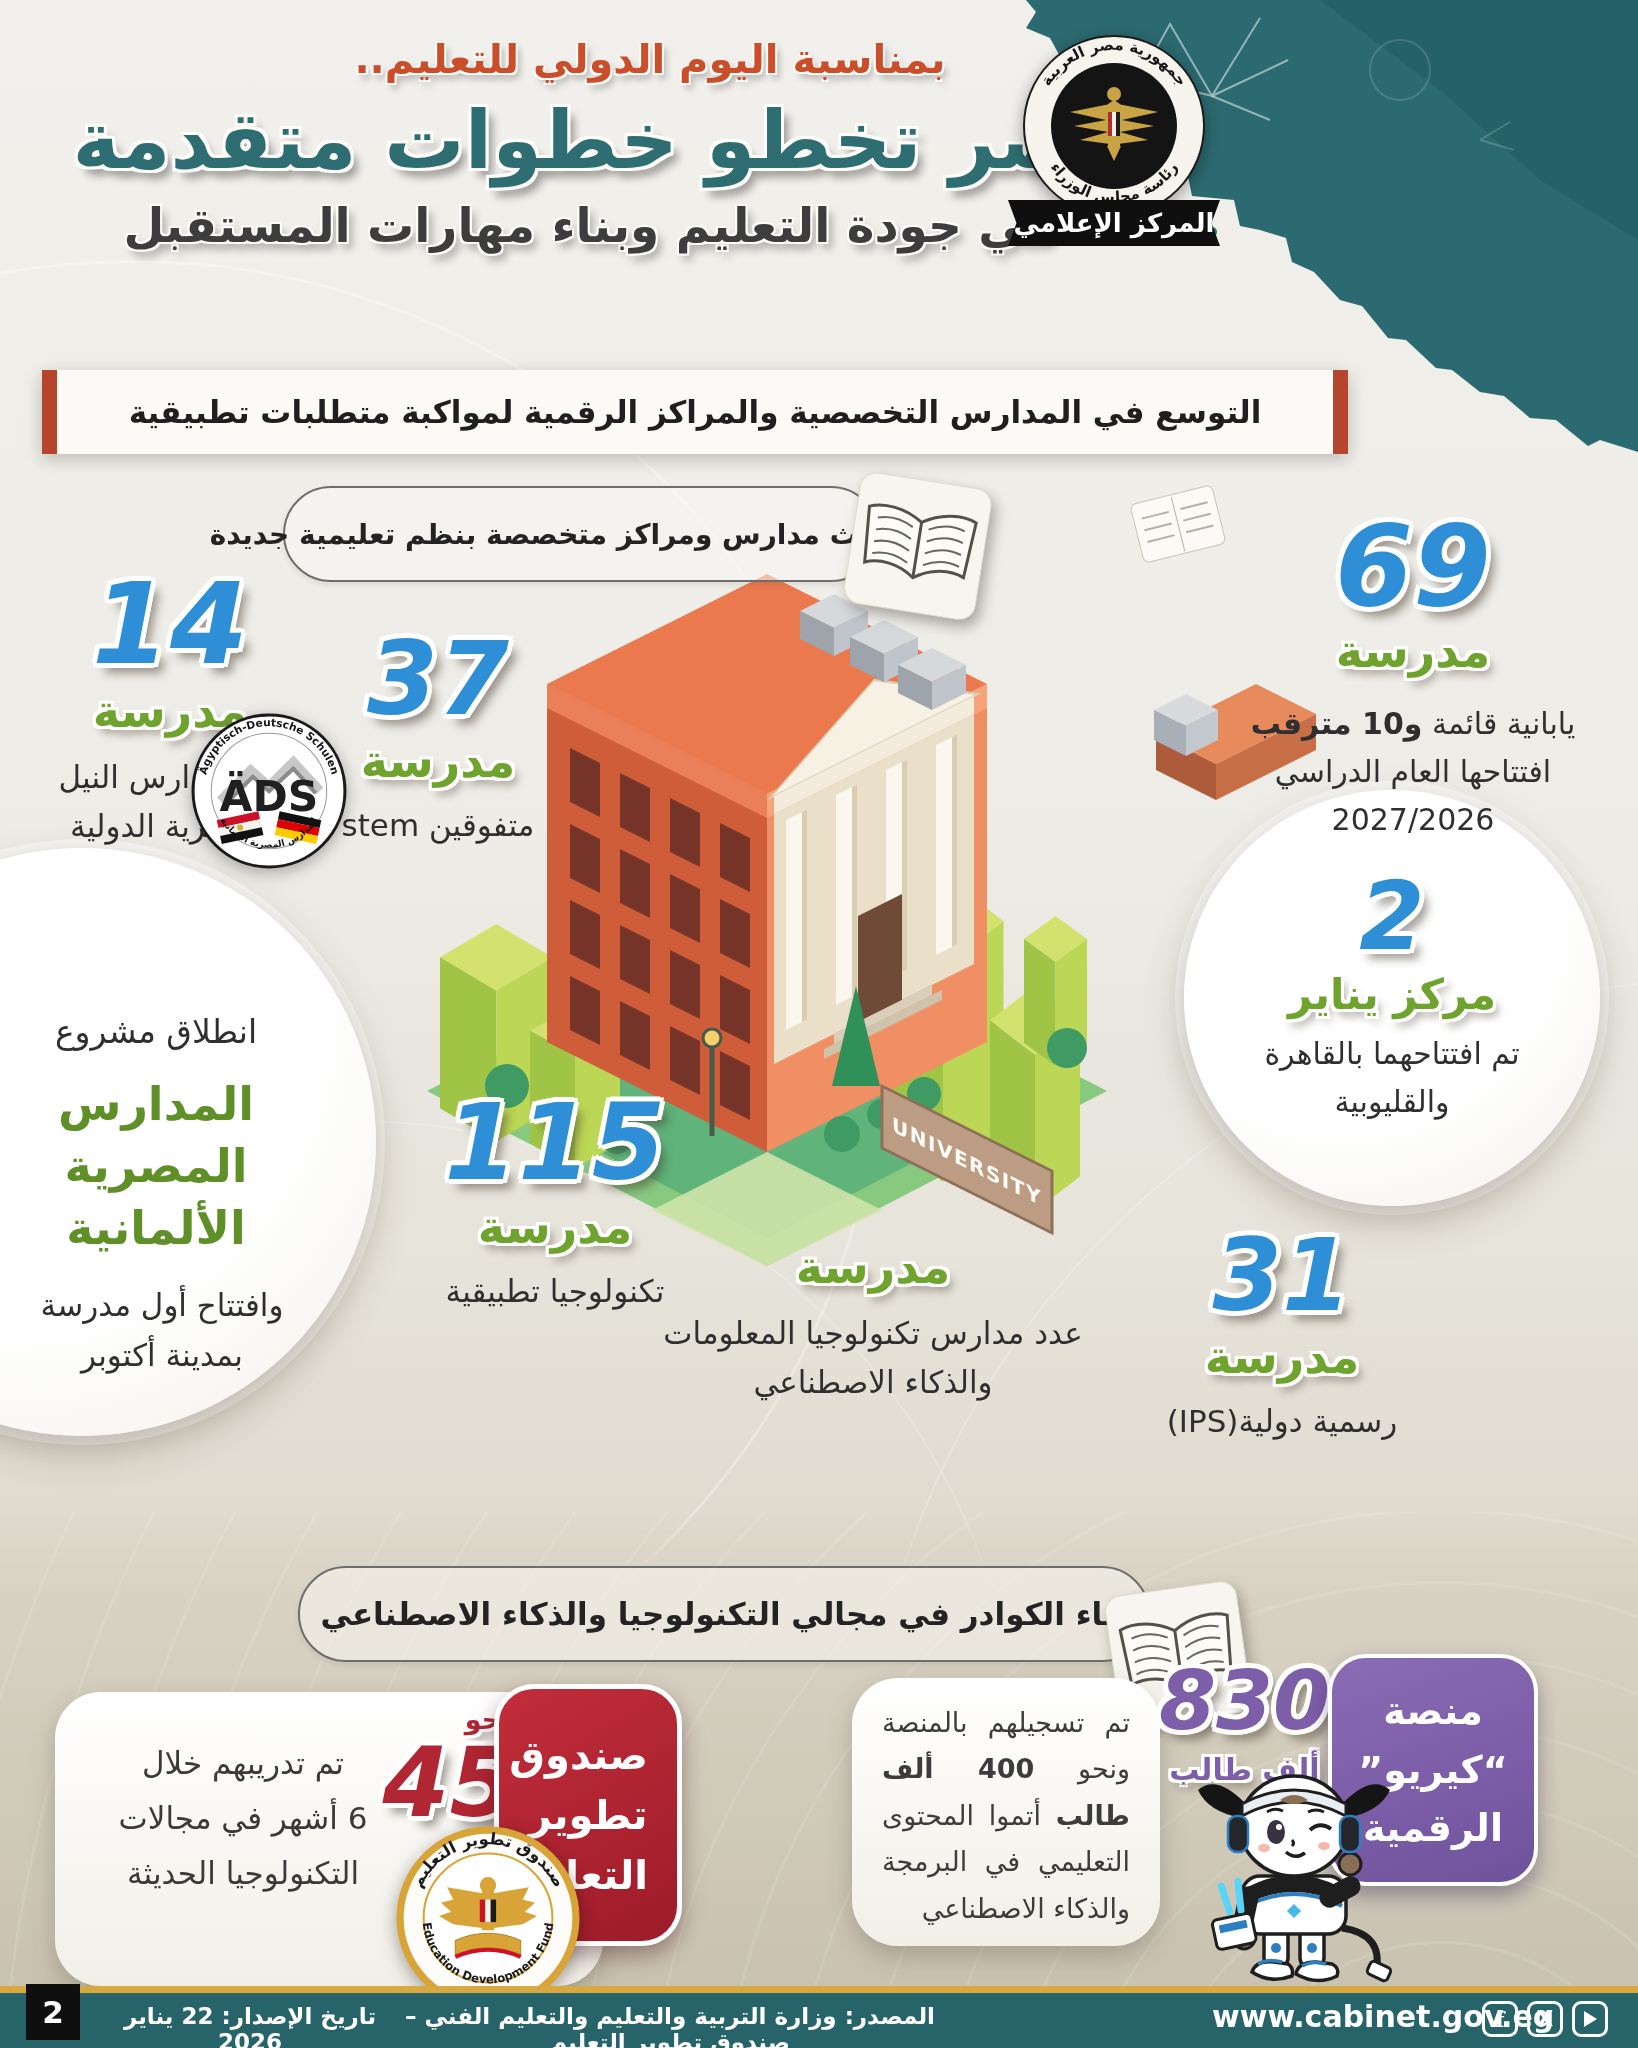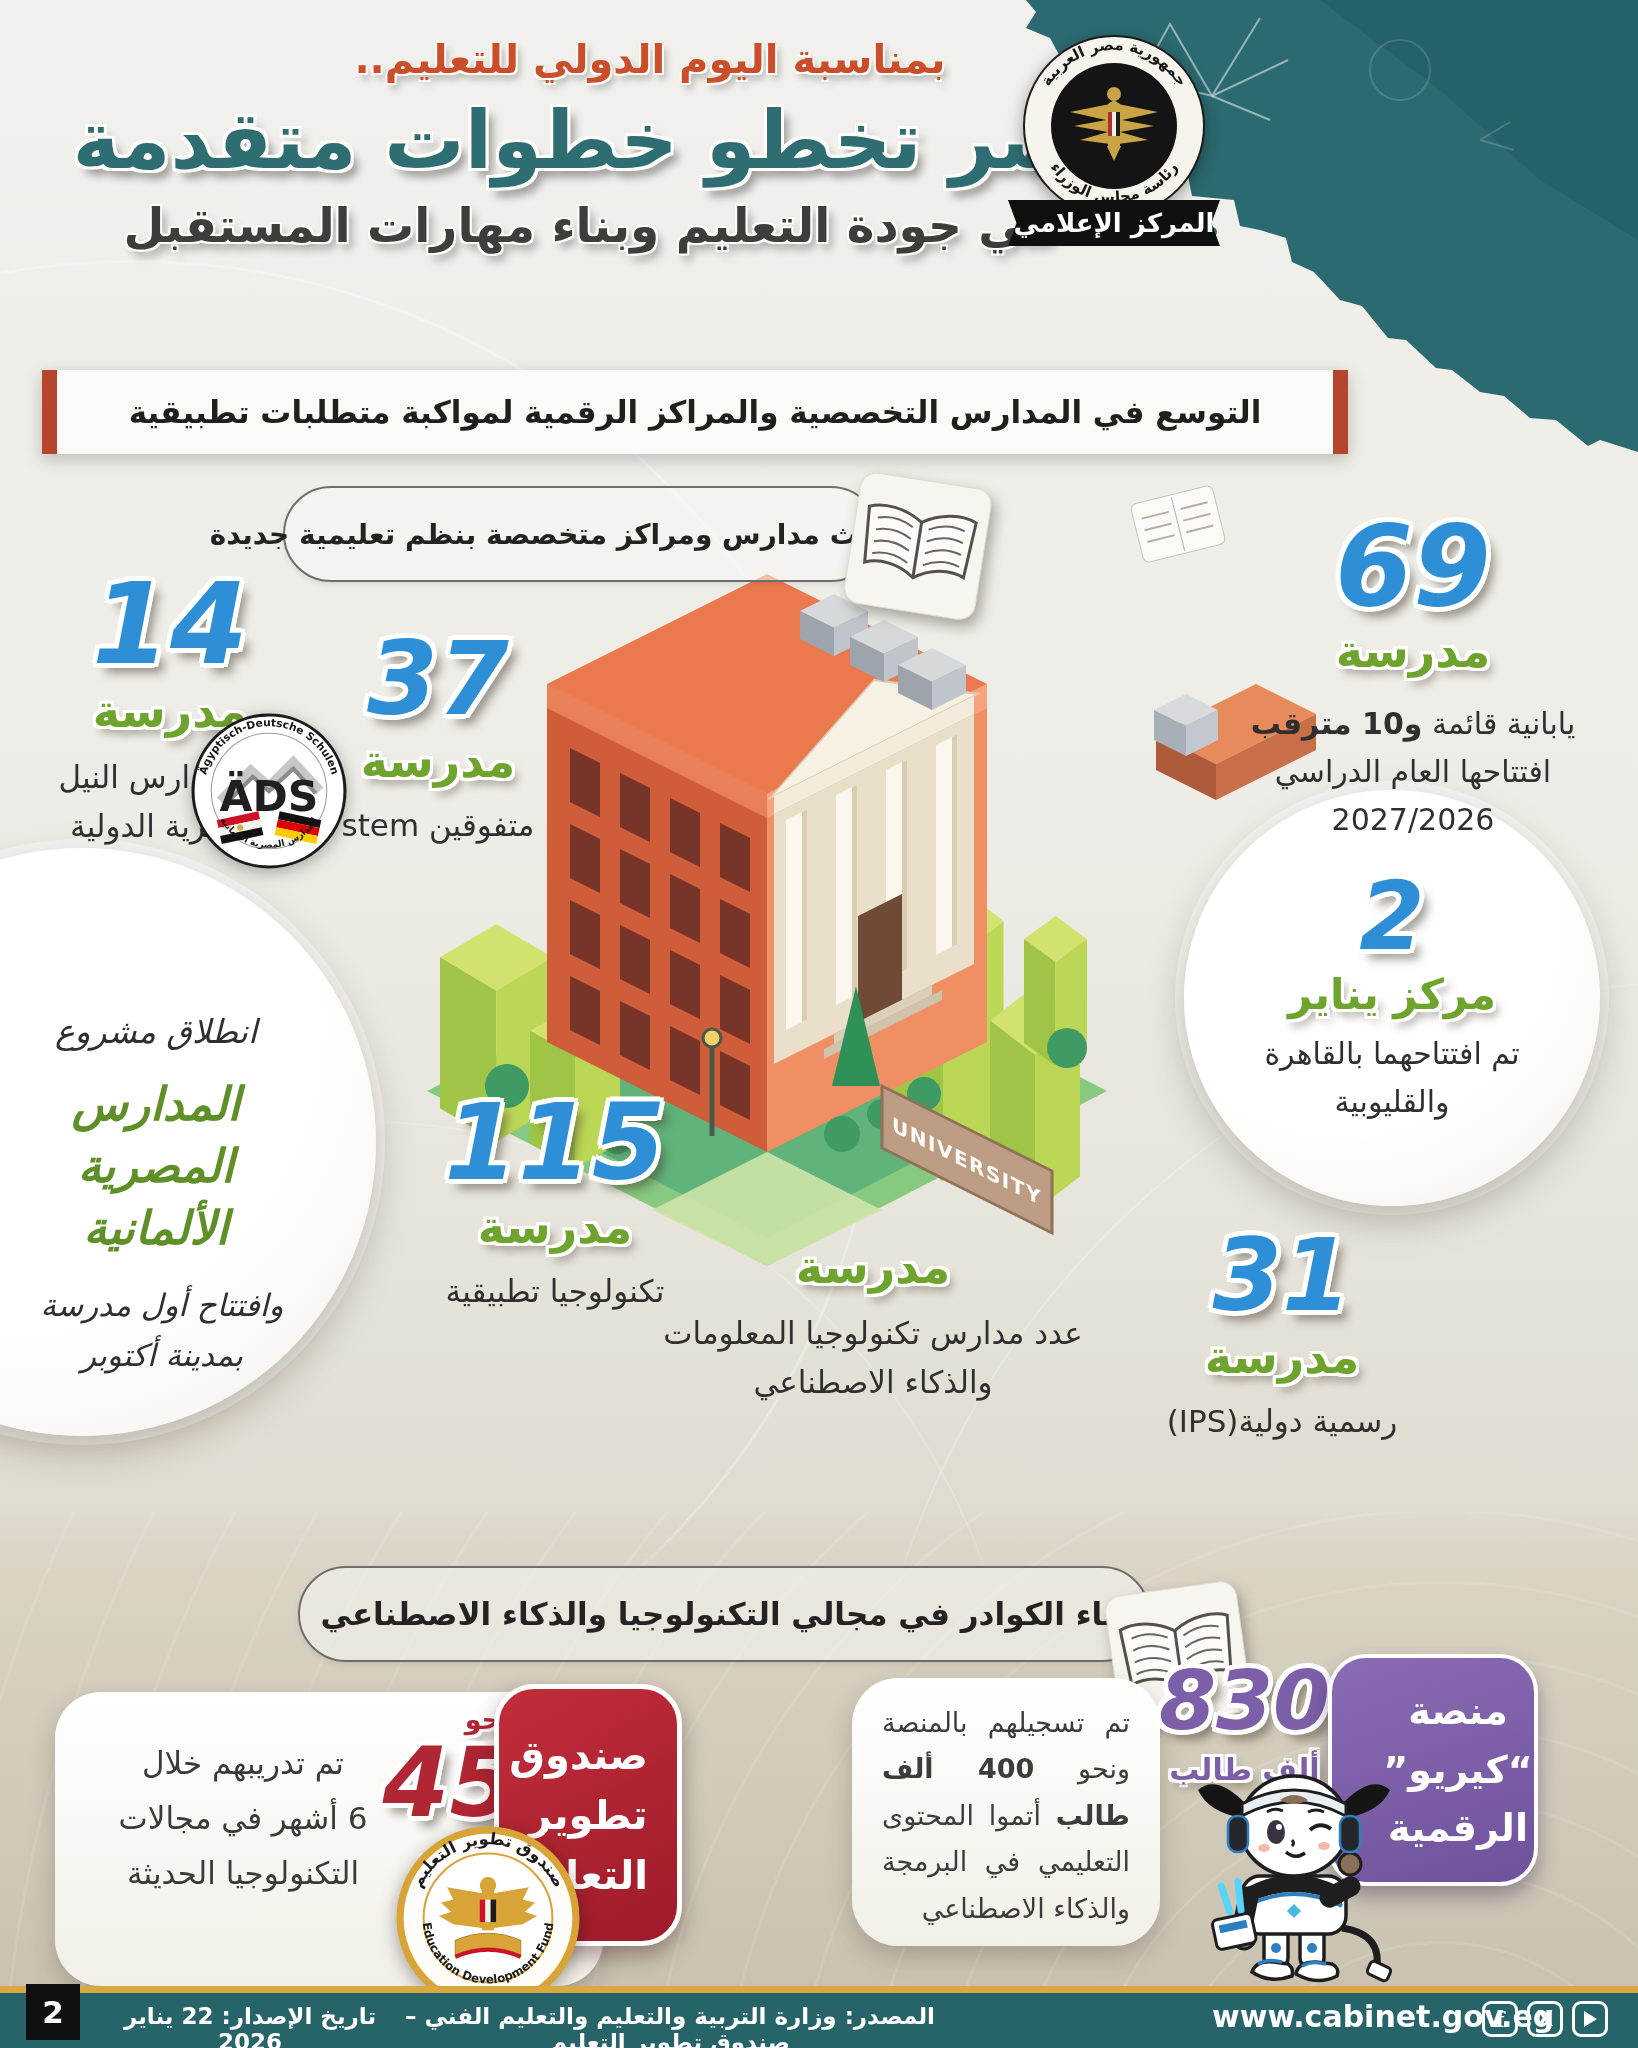--- a/index.html
+++ b/index.html
@@ -35,37 +35,37 @@
     font-size:31px;font-weight:700;color:#1f1f1f;white-space:nowrap;}
   .pill{border:2.5px solid #6d6d6d;border-radius:48px;background:rgba(249,248,244,.55);display:flex;align-items:center;justify-content:center;
     font-size:28px;font-weight:700;color:#232323;white-space:nowrap;z-index:3;box-shadow:0 3px 6px rgba(0,0,0,.08);}
   #pill1{left:283px;top:486px;width:592px;height:92px;}
   #pill2{left:298px;top:1566px;width:848px;height:92px;}
   .bookicon{z-index:4;filter:drop-shadow(4px 7px 7px rgba(60,55,45,.4));}
   .circle{border-radius:50%;background:radial-gradient(circle at 38% 30%,#ffffff 55%,#f1efe9 100%);
     box-shadow:0 14px 36px rgba(85,75,55,.35),0 0 0 9px rgba(255,255,255,.55);z-index:3;}
   #circleR{left:1184px;top:790px;width:416px;height:416px;display:flex;flex-direction:column;align-items:center;justify-content:center;text-align:center;}
   #circleL{left:-212px;top:848px;width:588px;height:588px;}
-  #circleL .inner{position:absolute;left:212px;top:158px;width:312px;text-align:center;font-style:italic;}
+  #circleL .inner{position:absolute;left:212px;top:158px;width:312px;text-align:center;}
   .gname{color:#5f9027;font-weight:800;font-size:46px;line-height:1.35;}
   .cardW{background:linear-gradient(180deg,#ffffff 0%,#f2efe7 100%);border-radius:46px;box-shadow:0 10px 24px rgba(60,50,35,.25);z-index:4;}
   #cardA{left:55px;top:1692px;width:548px;height:294px;}
   #cardA .lines{position:absolute;left:38px;top:44px;width:300px;text-align:center;font-size:31px;color:#3a3a3a;line-height:1.78;font-weight:500;}
   #cardA .stat450{position:absolute;left:338px;top:12px;width:190px;text-align:center;color:#b02633;}
   .red{color:#b02633;}
   #edfbox{left:494px;top:1684px;width:178px;height:252px;border-radius:40px;border:5px solid #fff;
     background:linear-gradient(150deg,#c22d3a,#9d1b2a);box-shadow:0 10px 22px rgba(60,20,20,.4);
     display:flex;align-items:center;justify-content:center;text-align:center;z-index:5;}
   #edfbox .t{font-size:40px;font-weight:800;color:#fff;line-height:1.5;width:120px;}
   #cardB{left:852px;top:1678px;width:308px;height:268px;}
   #cardB .t{position:absolute;inset:22px 30px;font-size:27px;color:#3c3c3c;line-height:1.72;text-align:justify;font-weight:500;}
   #p830{left:1152px;top:1660px;width:185px;text-align:center;z-index:4;color:#7c5fa8;}
   #purplebox{left:1328px;top:1654px;width:202px;height:224px;border-radius:38px;border:4px solid #fff;
     background:linear-gradient(160deg,#8a6cb5,#6f529c);box-shadow:0 10px 20px rgba(50,35,80,.4);
-    display:flex;align-items:center;justify-content:flex-start;text-align:center;z-index:4;}
+    display:flex;align-items:center;justify-content:center;text-align:center;z-index:4;}
   #purplebox .t{font-size:38px;font-weight:800;color:#fff;line-height:1.55;width:152px;}
   .goldline{left:0;top:1986px;width:1638px;height:7px;background:#d7a93f;z-index:6;}
   .footer{left:0;top:1993px;width:1638px;height:55px;background:#27646a;z-index:6;}
   .fitem{position:absolute;color:#fff;font-weight:700;}
   #fdate{left:100px;top:10px;width:300px;font-size:23px;text-align:center;}
   #fsource{left:400px;top:10px;width:540px;font-size:23px;text-align:center;}
   #furl{left:1212px;top:6px;width:262px;font-size:30px;direction:ltr;text-align:center;}
   #fsoc{left:1482px;top:8px;display:flex;gap:9px;direction:ltr;}
   .soc{width:36px;height:36px;border:3px solid #fff;border-radius:9px;display:flex;align-items:center;justify-content:center;
     color:#fff;font-size:21px;font-weight:800;box-sizing:border-box;}

